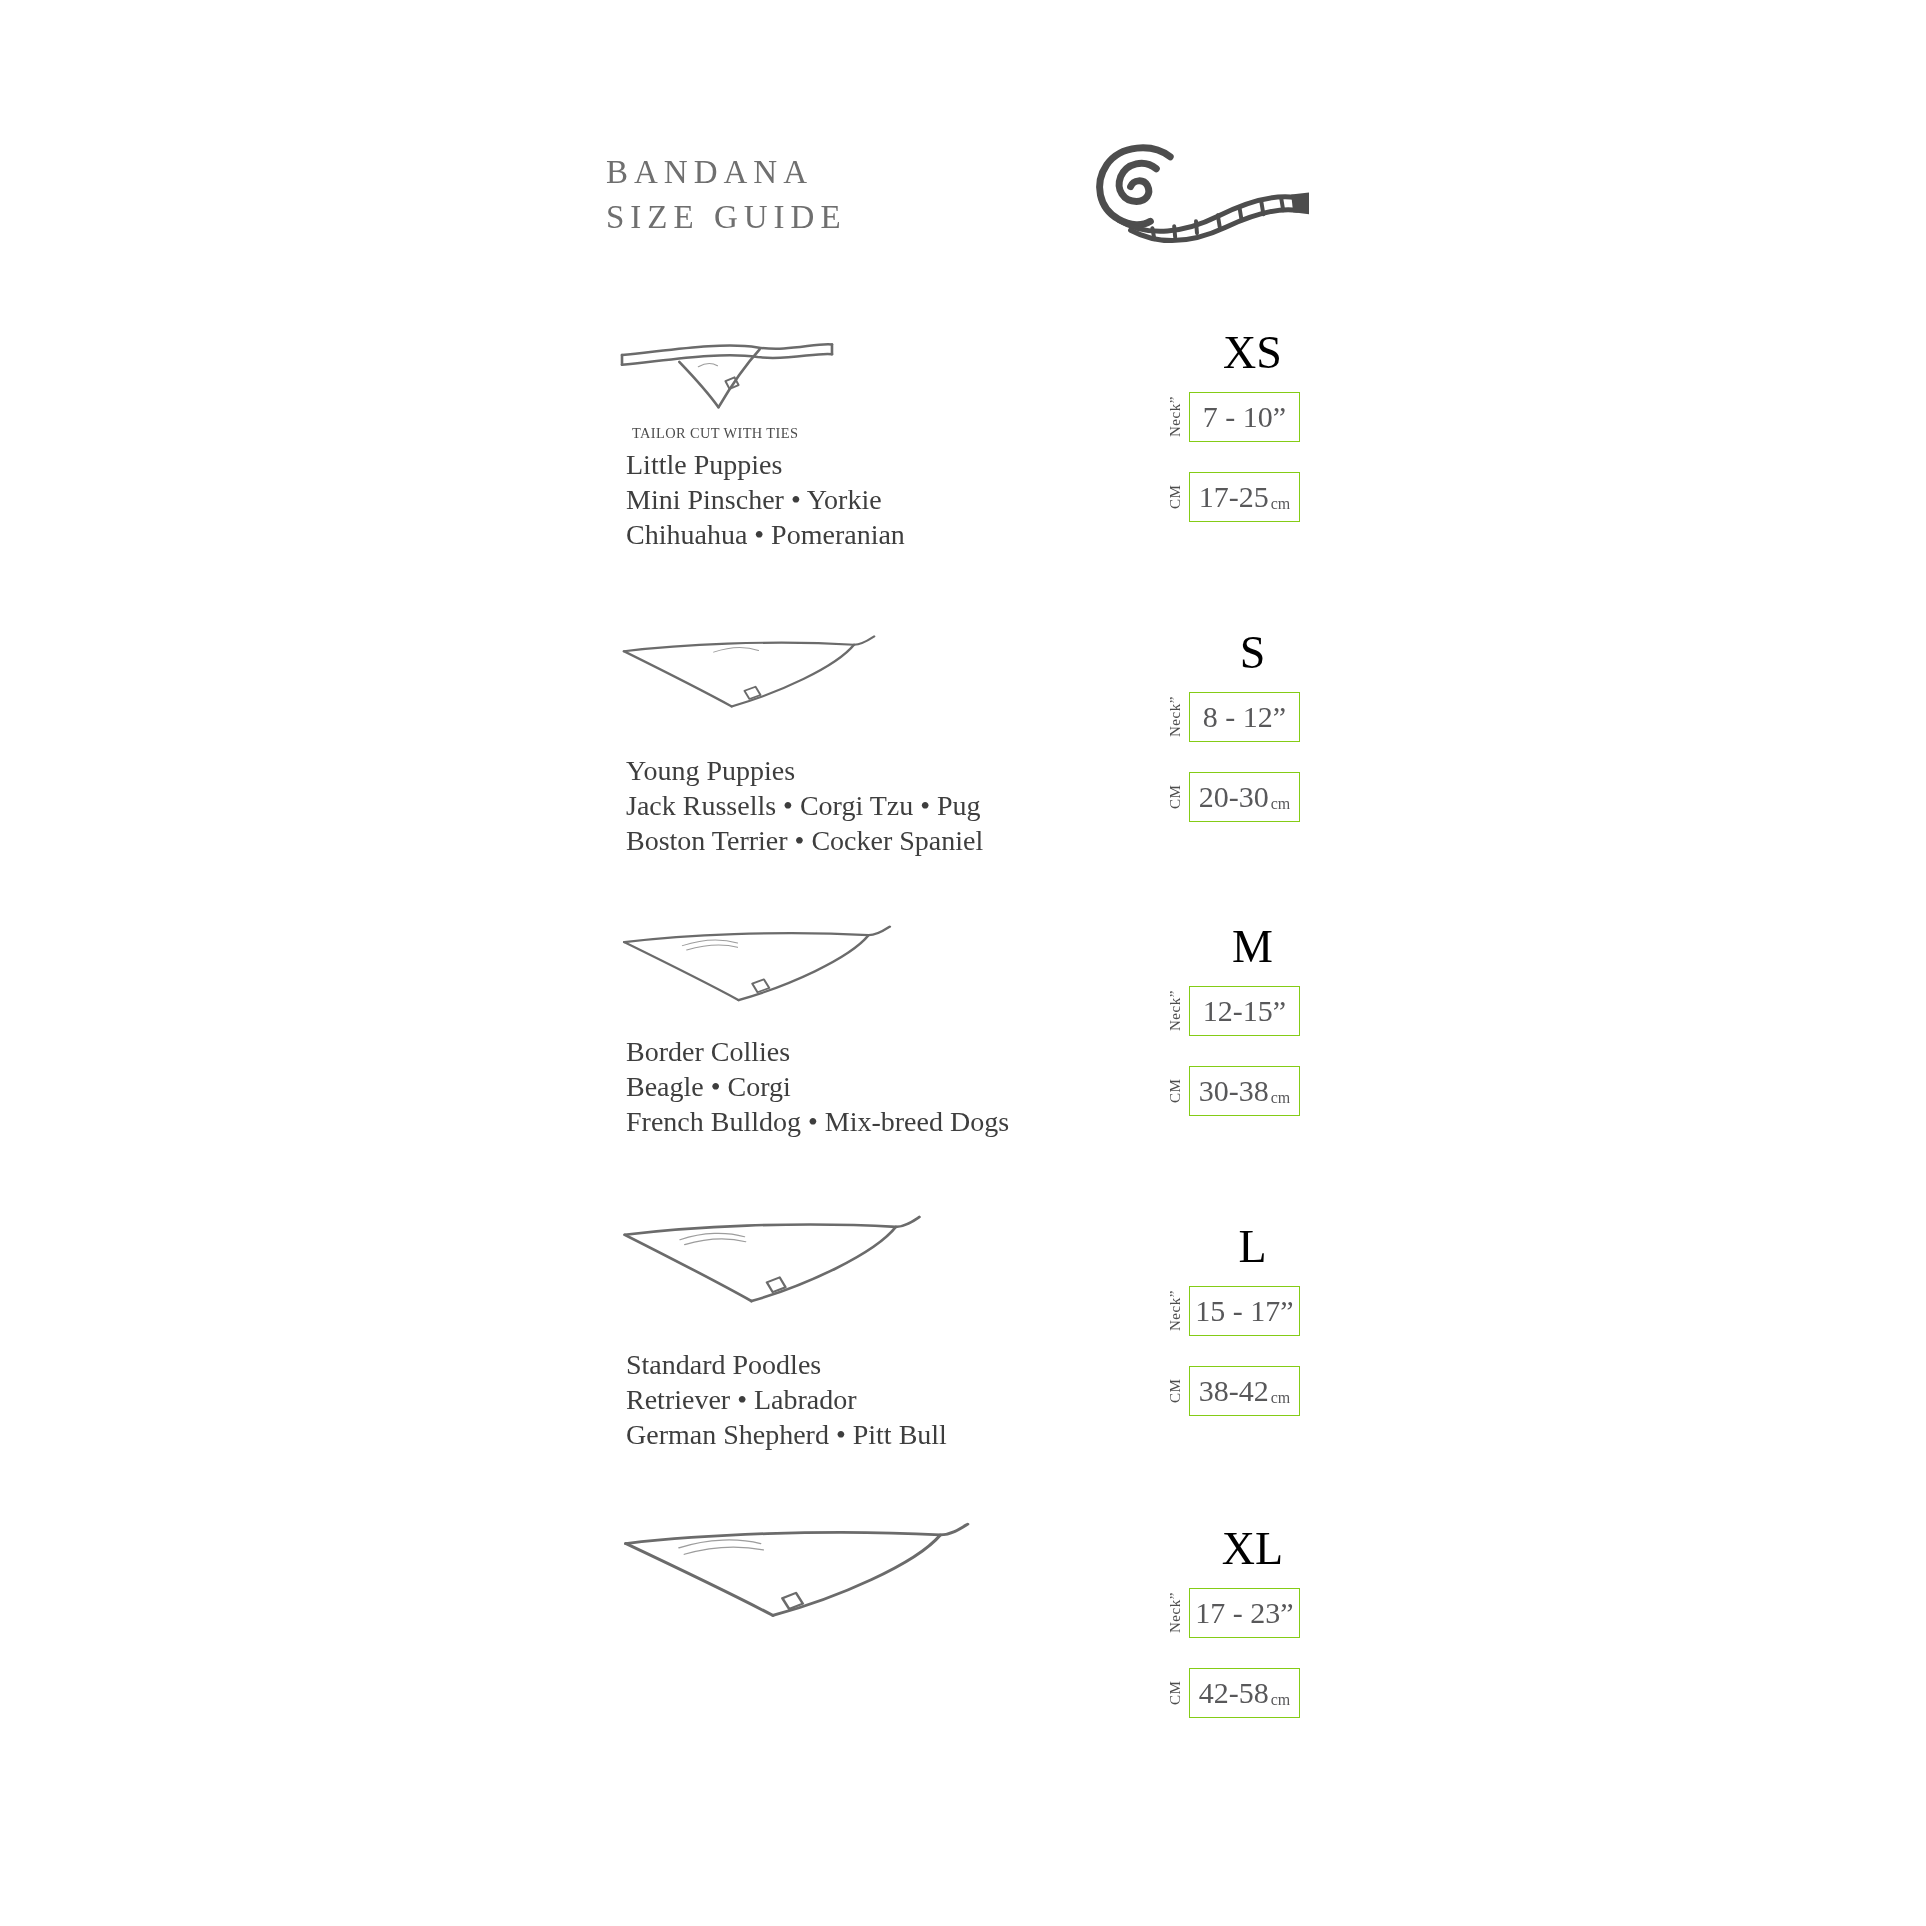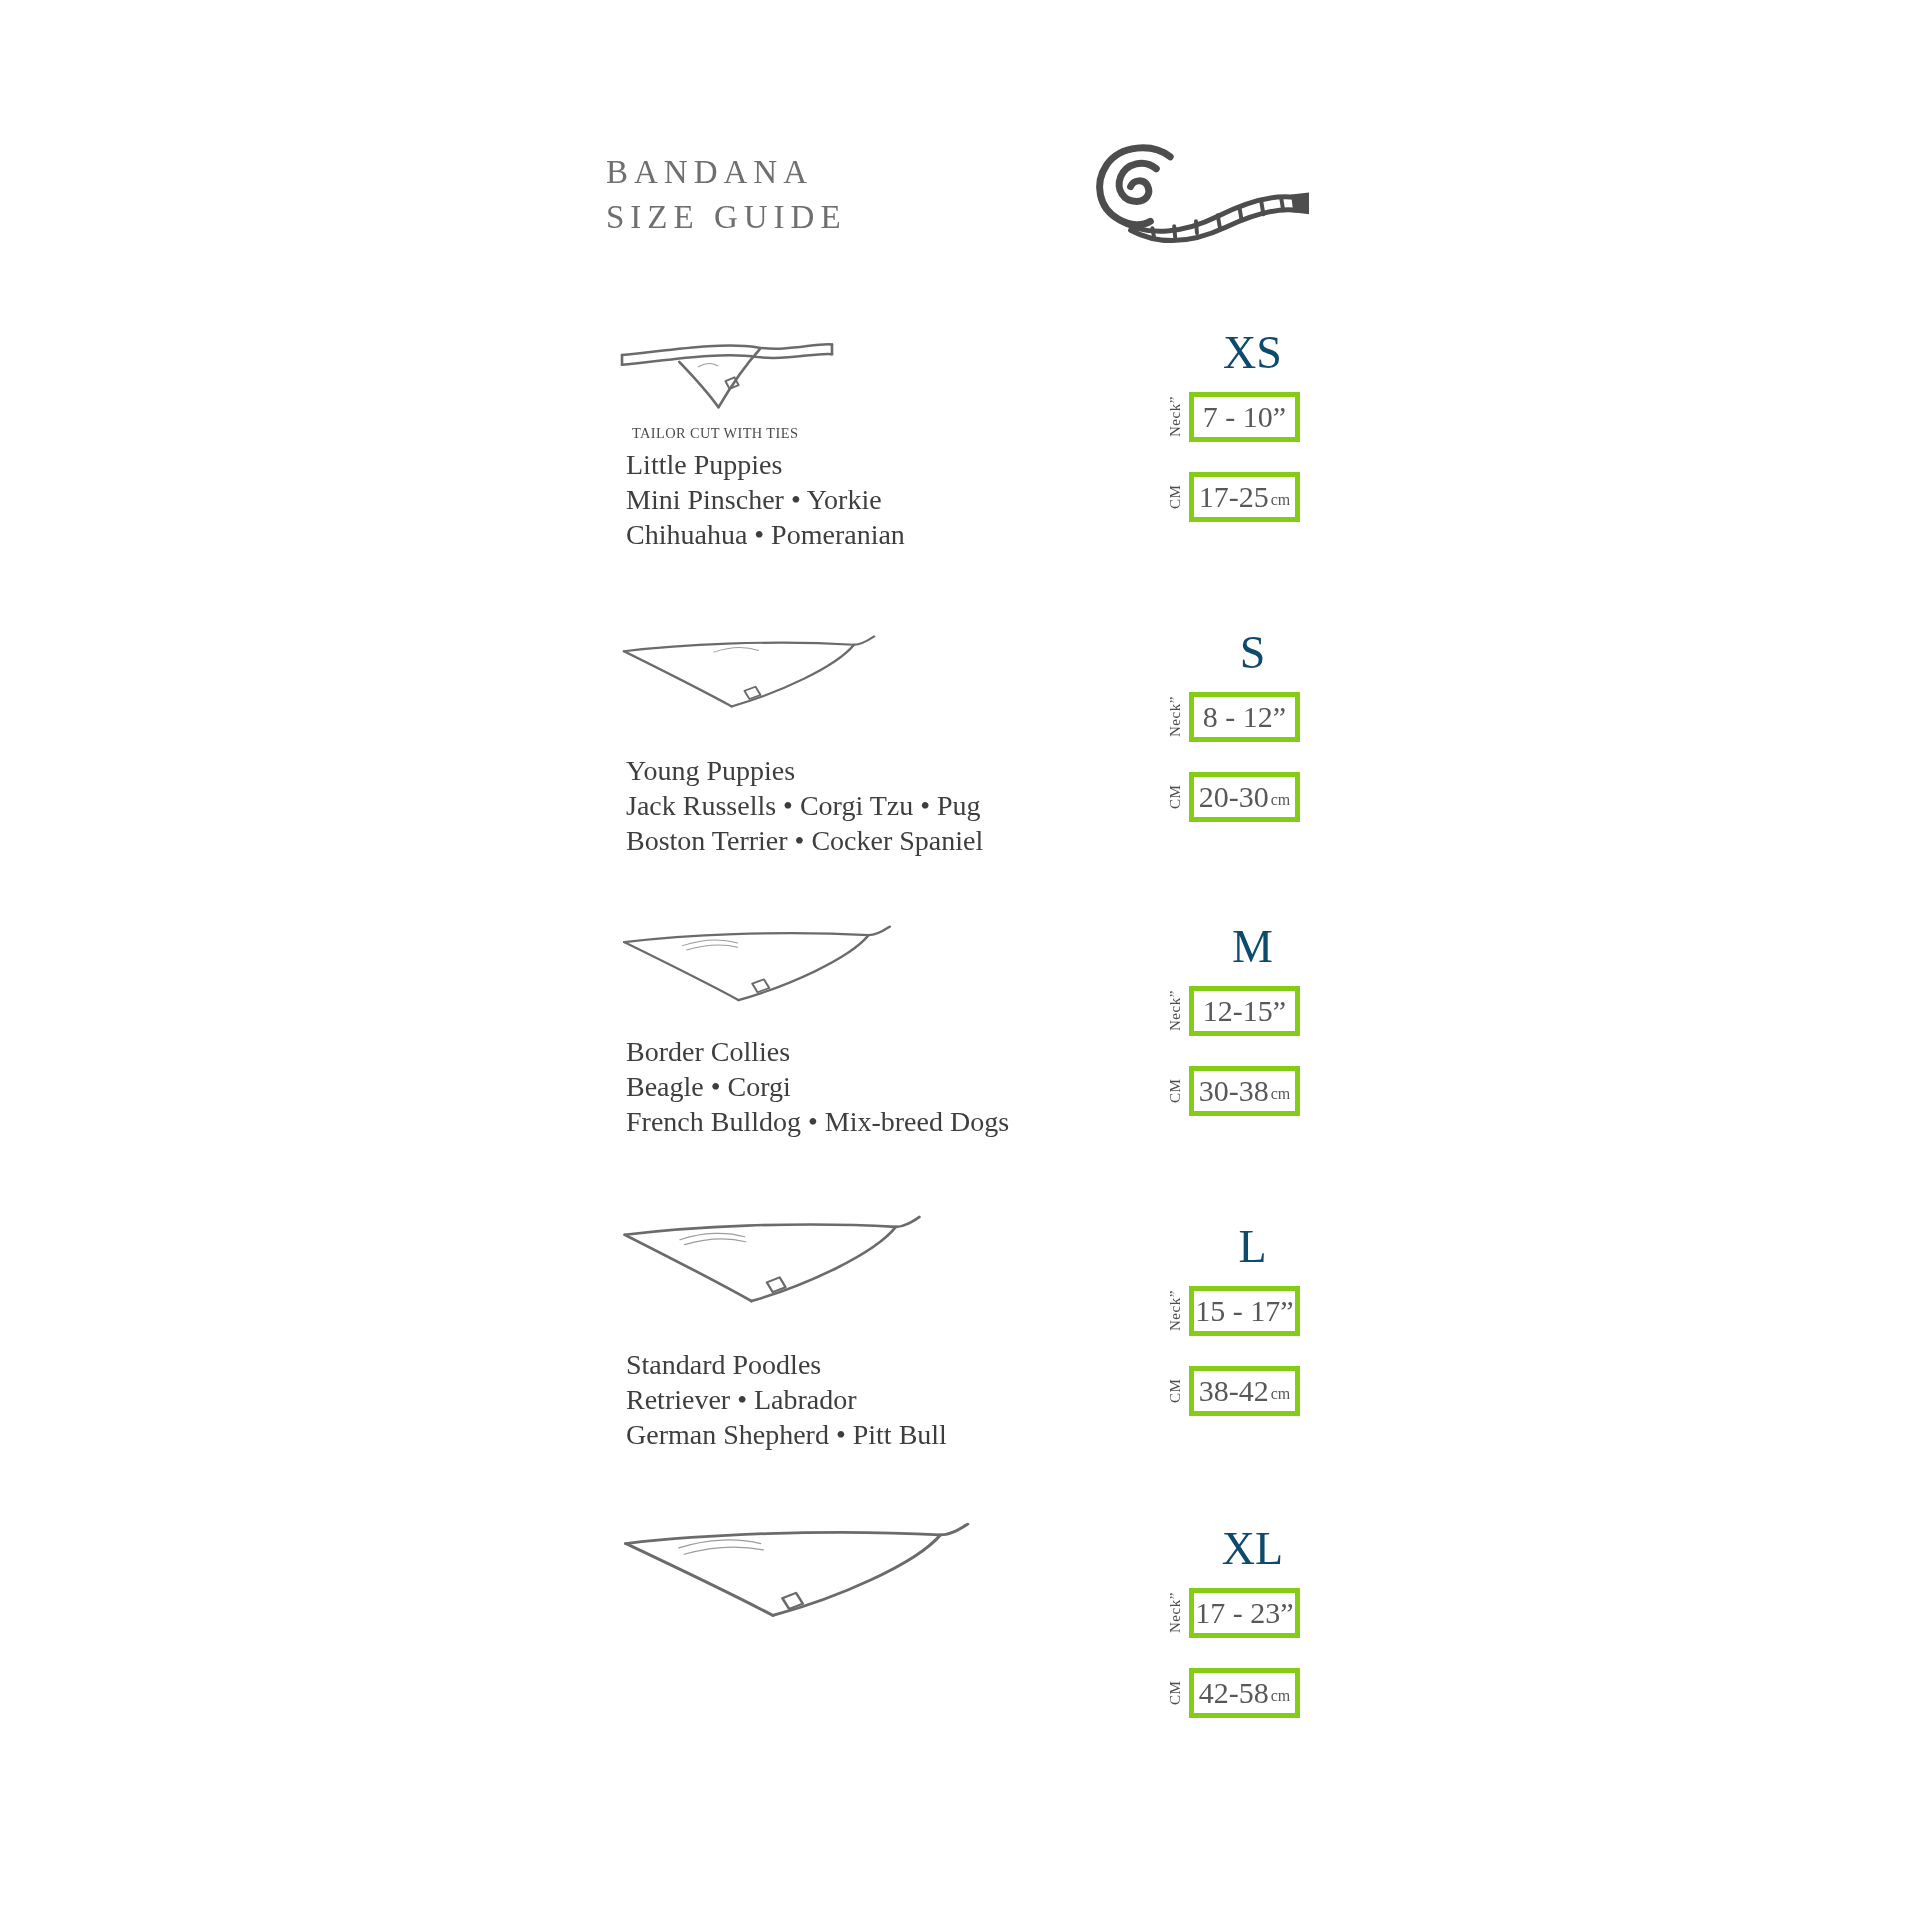--- a/index.html
+++ b/index.html
@@ -52,34 +52,34 @@
   .sizecol { position:absolute; left:1161px; width:149px; }
   .col-xs { top:327px; }
   .col-s  { top:627px; }
   .col-m  { top:921px; }
   .col-l  { top:1221px; }
   .col-xl { top:1523px; }
 
   .size-code {
     margin-left:36px; width:111px; text-align:center;
     font-size:46px; line-height:51px; height:53px;
-    color:#0c4a6e; font-weight:400;
+    color:#000000; font-weight:400;
   }
   .meas { display:flex; align-items:center; }
   .meas-neck { margin-top:6px; }
   .meas-cm   { margin-top:19px; }
   .vlabel {
     width:28px; text-align:center;
     writing-mode:vertical-rl; transform:rotate(180deg);
     font-size:15px; letter-spacing:0.5px; color:#4e4e4e;
     height:61px; display:inline-flex; align-items:center; justify-content:center;
   }
   .mbox {
     width:111px; height:50px; box-sizing:border-box;
-    border:5px solid #84cc16; background:#ffffff;
+    border:1px solid #84cc16; background:#ffffff;
     display:flex; align-items:center; justify-content:center;
     font-size:30px; color:#58585a; white-space:nowrap;
   }
   .cmsub {
     font-size:16px; color:#58585a;
     align-self:flex-end; margin-bottom:8px; margin-left:2px;
   }
 
   
   .tape-wrap svg path.roll { fill:none; stroke:#4d4d4d; stroke-width:7; stroke-linecap:round; }

